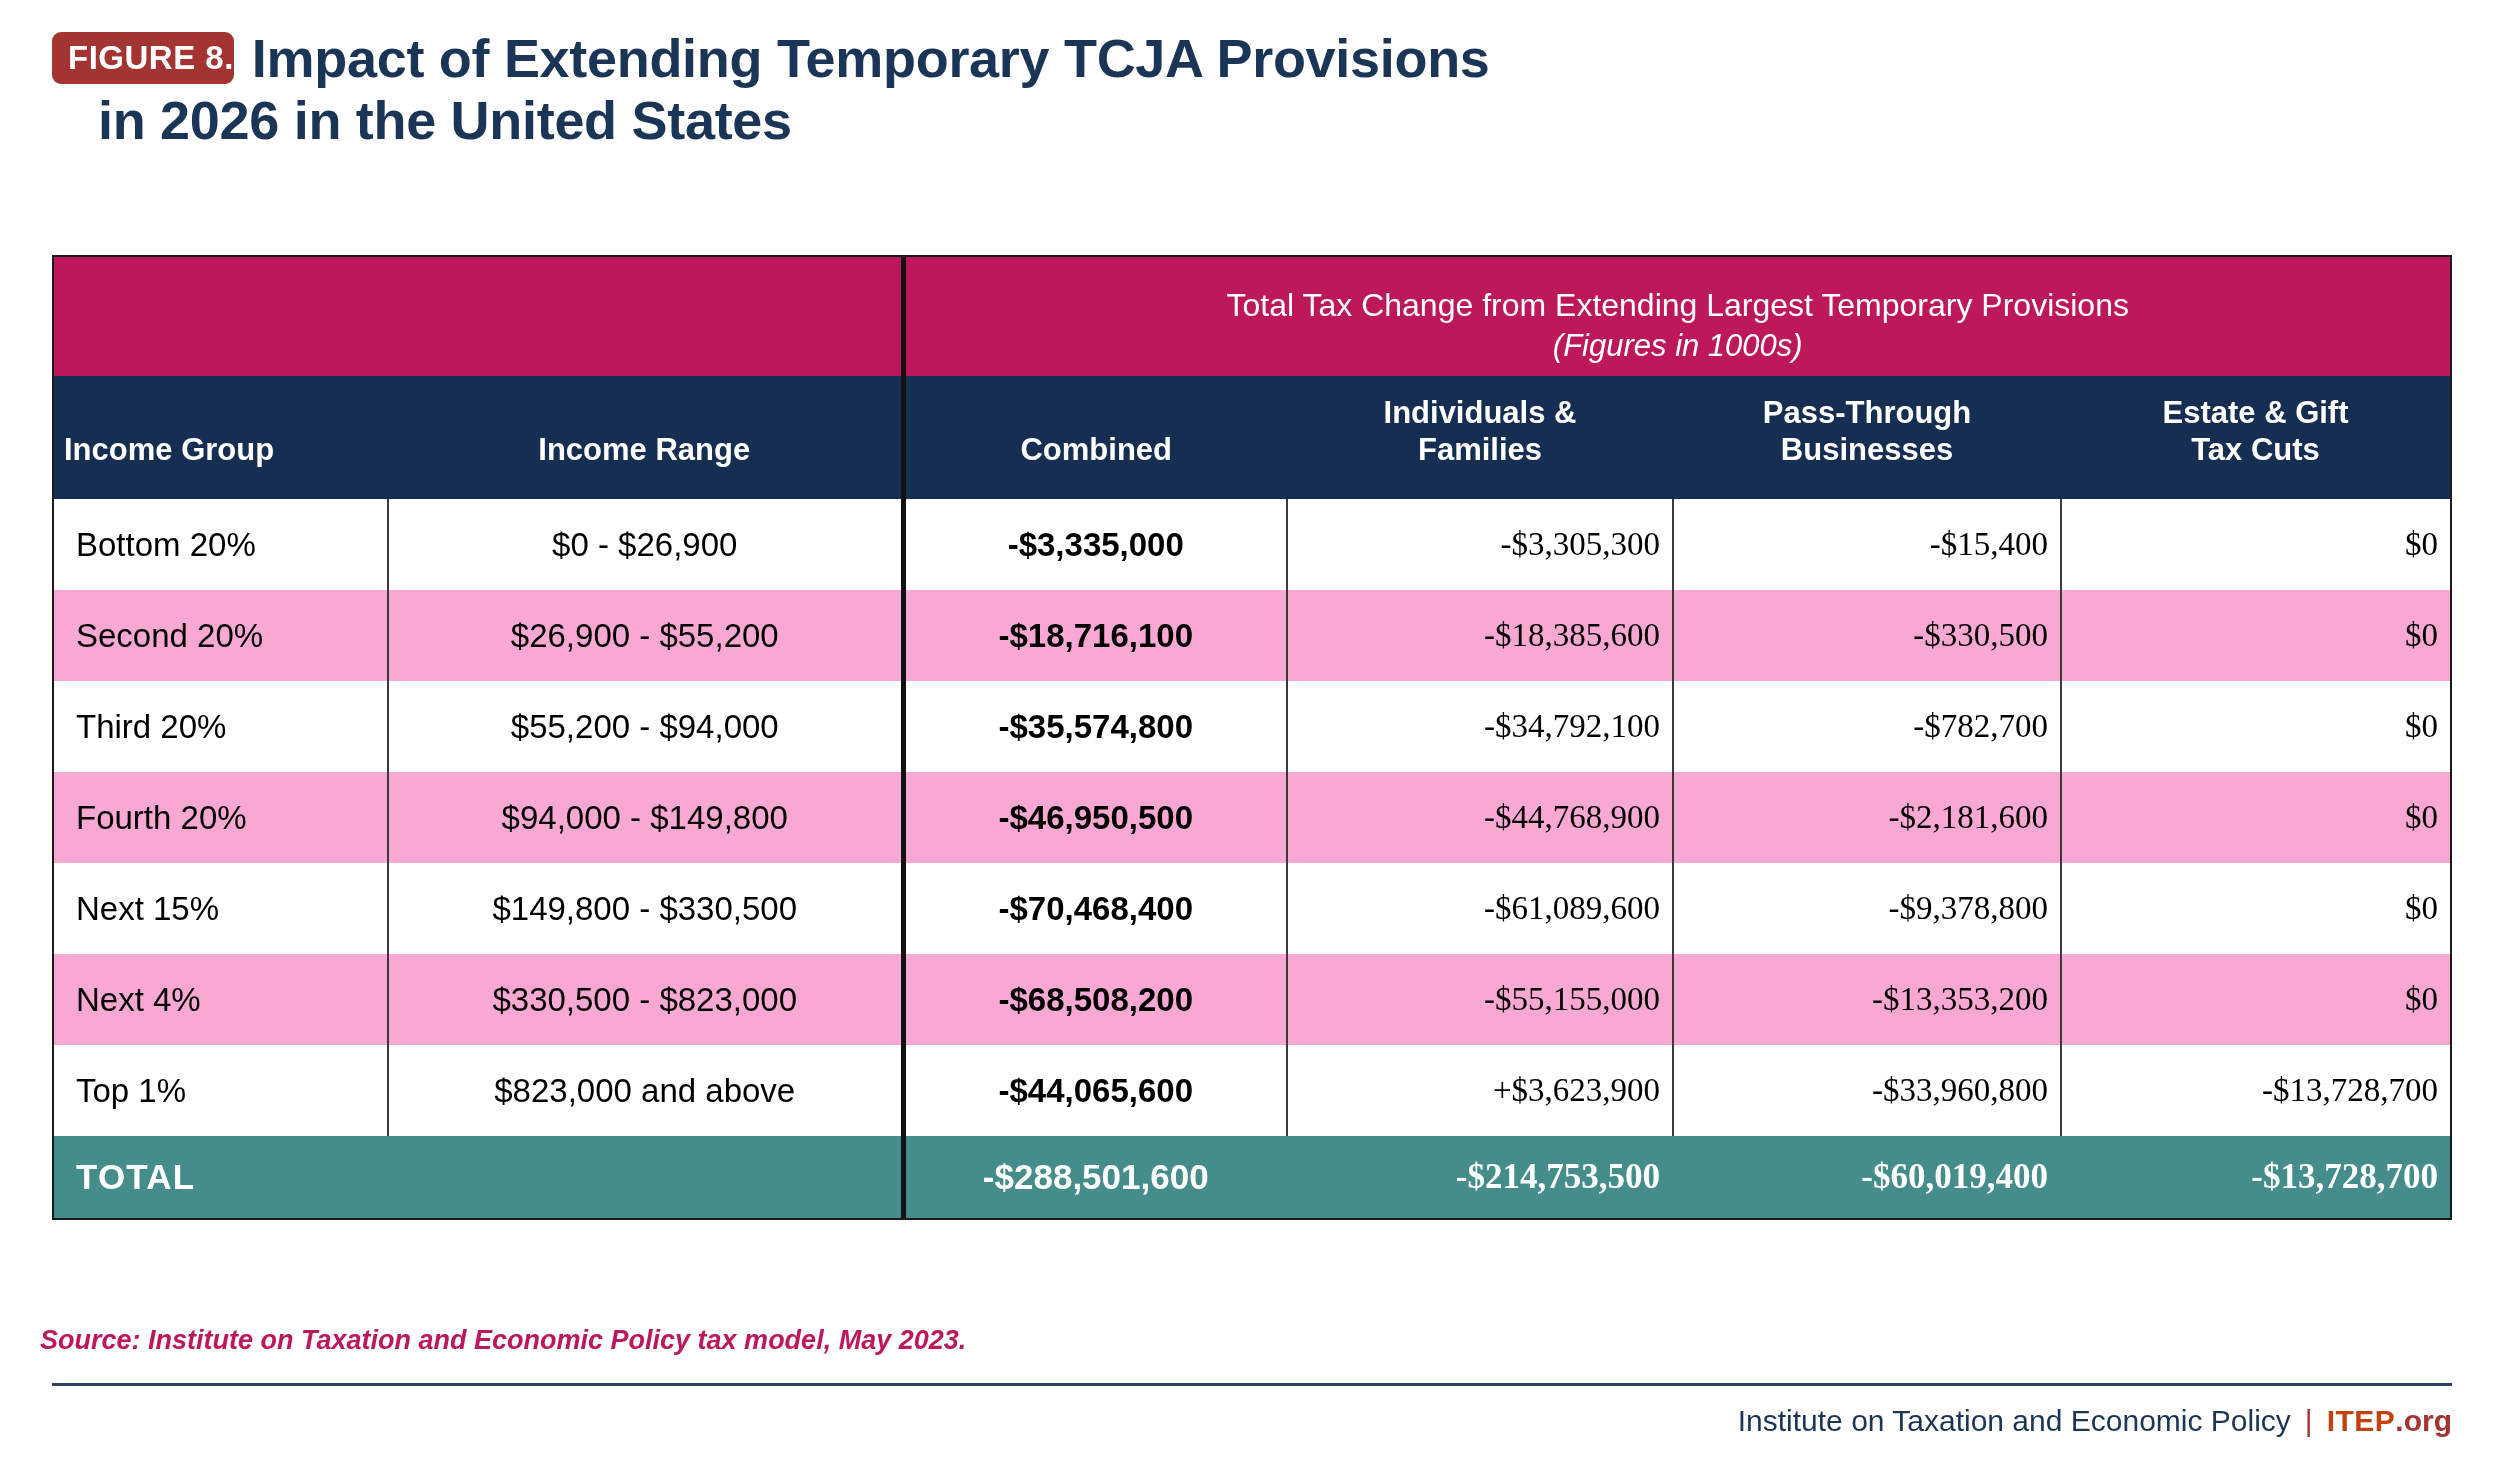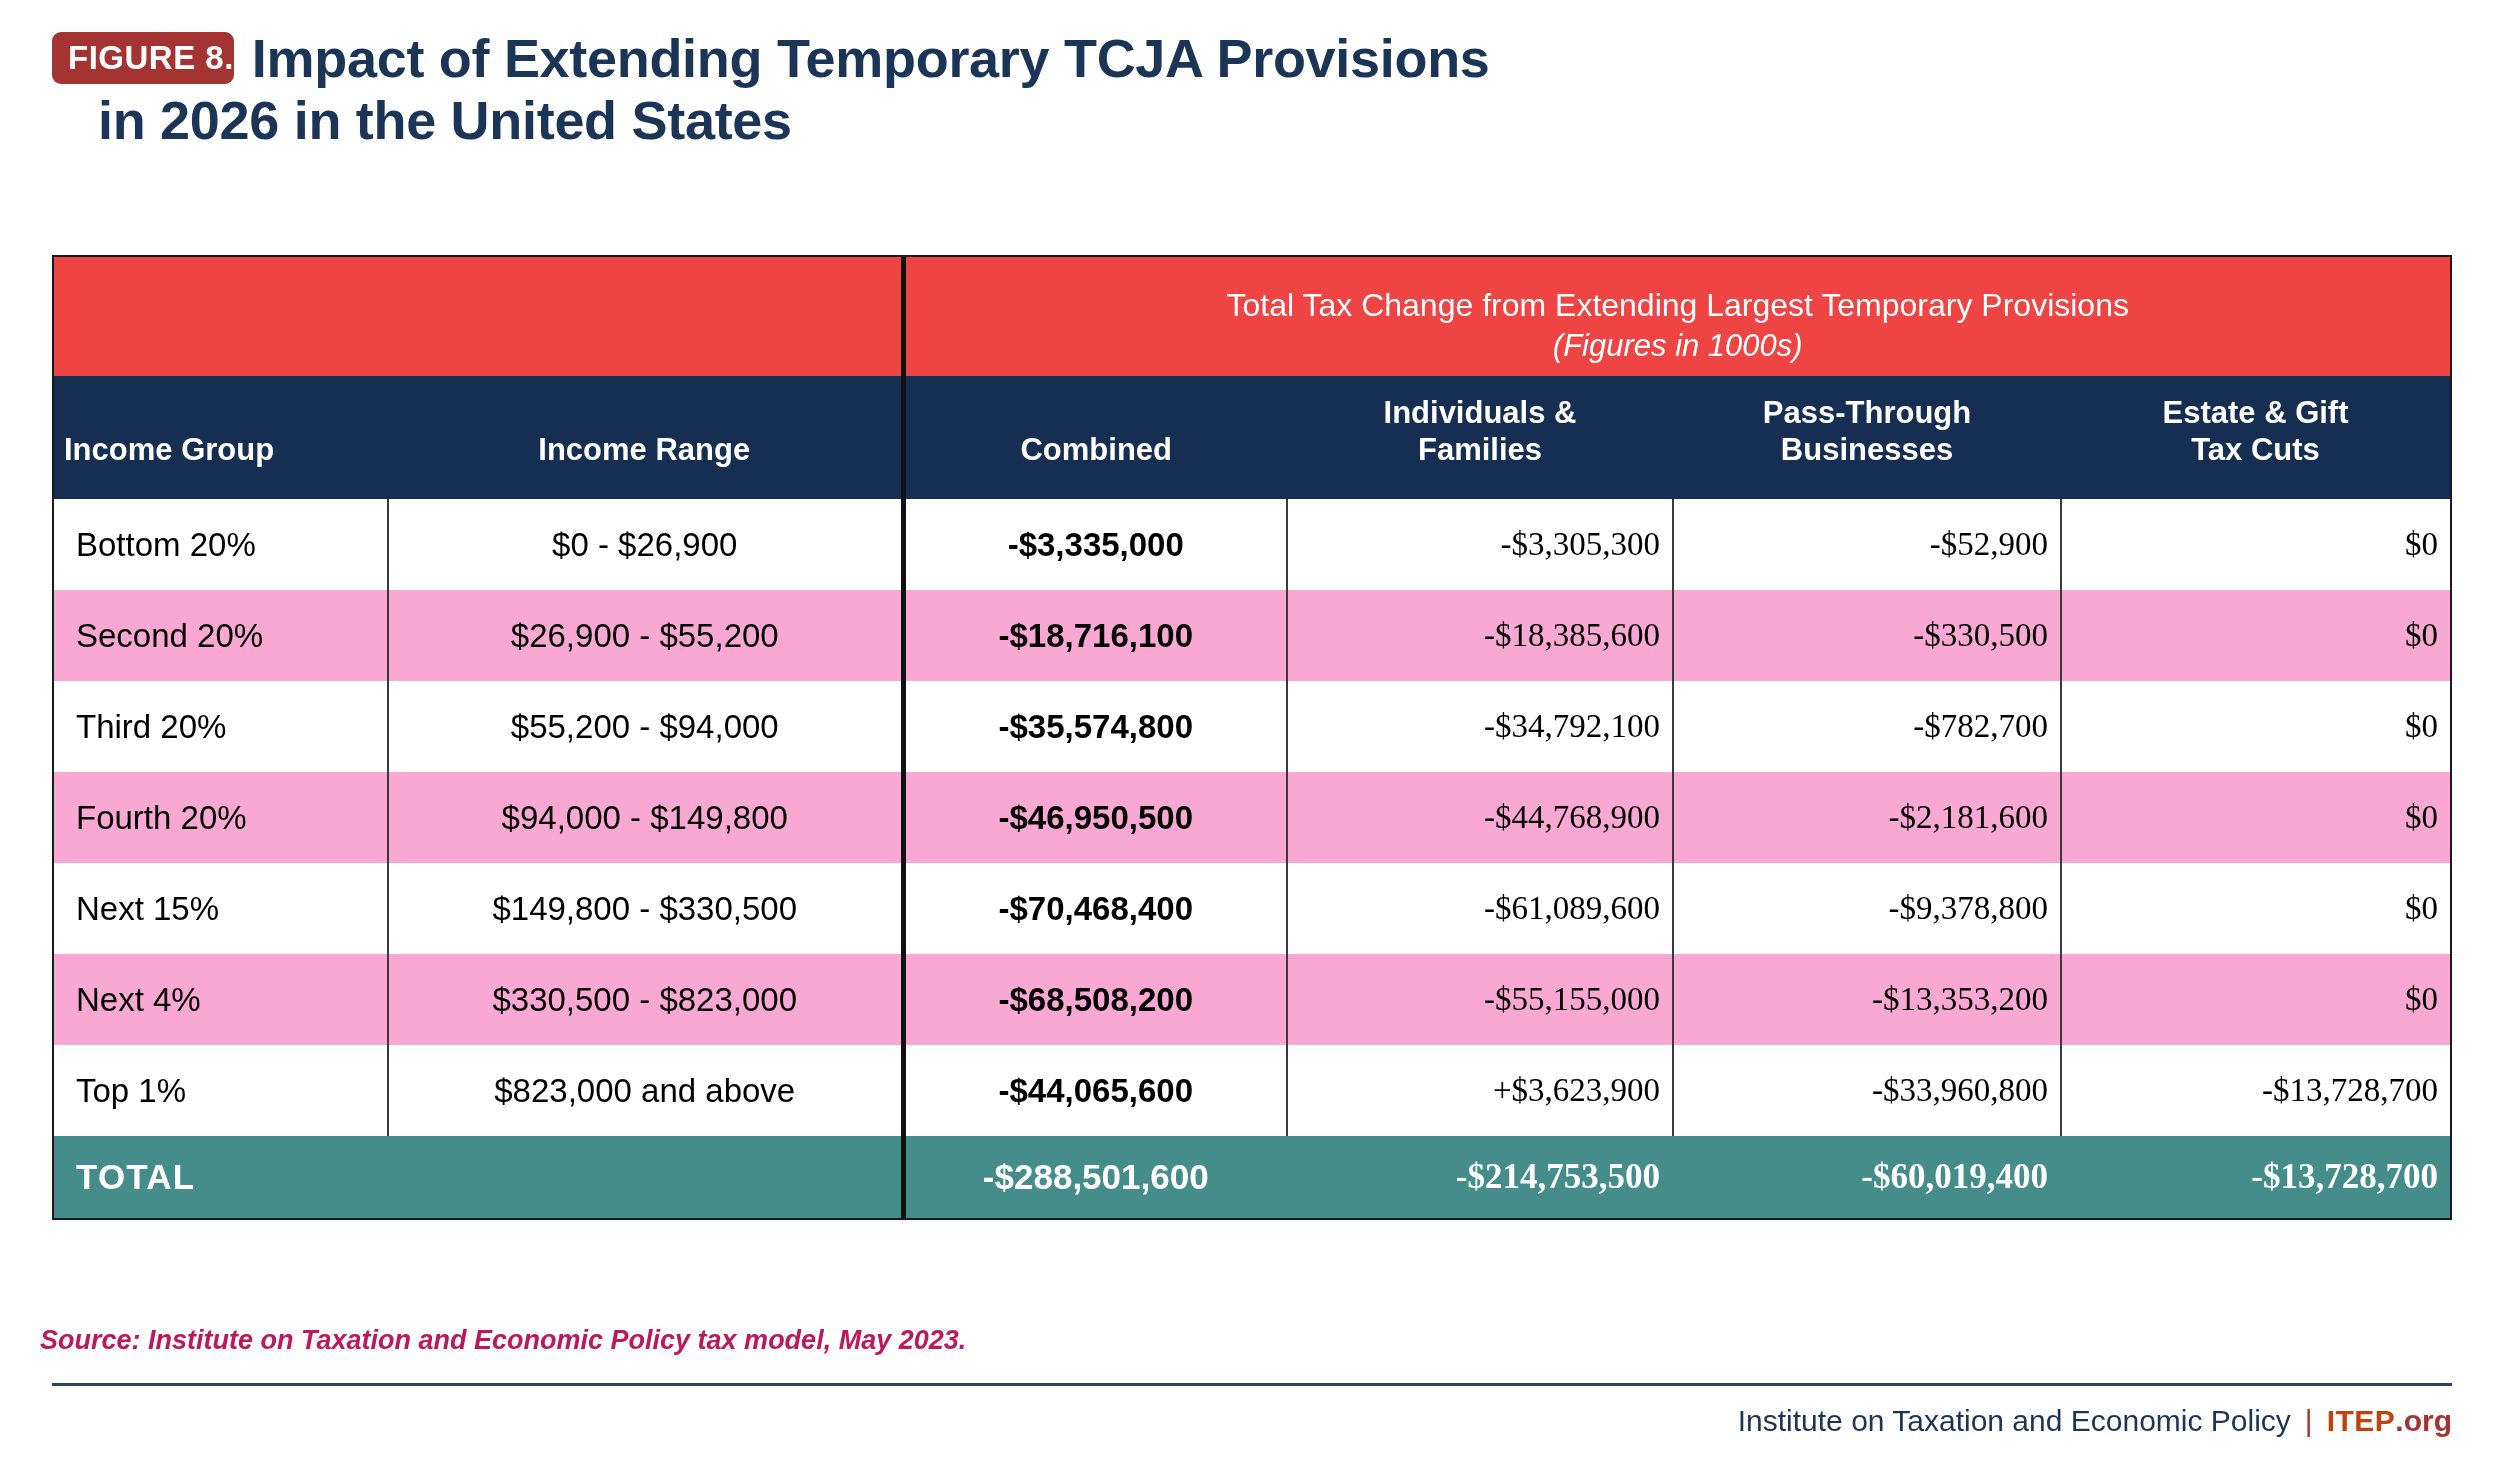--- a/index.html
+++ b/index.html
@@ -70,21 +70,21 @@
   }
   table.fig-table col.c-group   { width: 334px; }
   table.fig-table col.c-range   { width: 515px; }
   table.fig-table col.c-comb    { width: 384px; }
   table.fig-table col.c-indiv   { width: 386px; }
   table.fig-table col.c-pass    { width: 388px; }
   table.fig-table col.c-estate  { width: 389px; }
 
   
   thead tr.spanner-row th {
-    background: #ef4444;
+    background: #be185d;
     color: #ffffff;
     padding: 0;
     border: none;
   }
   .spanner-inner {
     text-align: center;
     padding: 28px 10px 10px 10px;
     font-size: 32px;
     font-weight: normal;
     line-height: 1.28;
@@ -230,21 +230,21 @@
           <span>Tax Cuts</span>
         </th>
       </tr>
     </thead>
     <tbody>
       <tr>
         <td class="cell-group">Bottom 20%</td>
         <td class="cell-range">$0 - $26,900</td>
         <td class="cell-comb thick-left">-$3,335,000</td>
         <td class="cell-num">-$3,305,300</td>
-        <td class="cell-num">-$52,900</td>
+        <td class="cell-num">-$15,400</td>
         <td class="cell-num">$0</td>
       </tr>
       <tr class="alt">
         <td class="cell-group">Second 20%</td>
         <td class="cell-range">$26,900 - $55,200</td>
         <td class="cell-comb thick-left">-$18,716,100</td>
         <td class="cell-num">-$18,385,600</td>
         <td class="cell-num">-$330,500</td>
         <td class="cell-num">$0</td>
       </tr>

